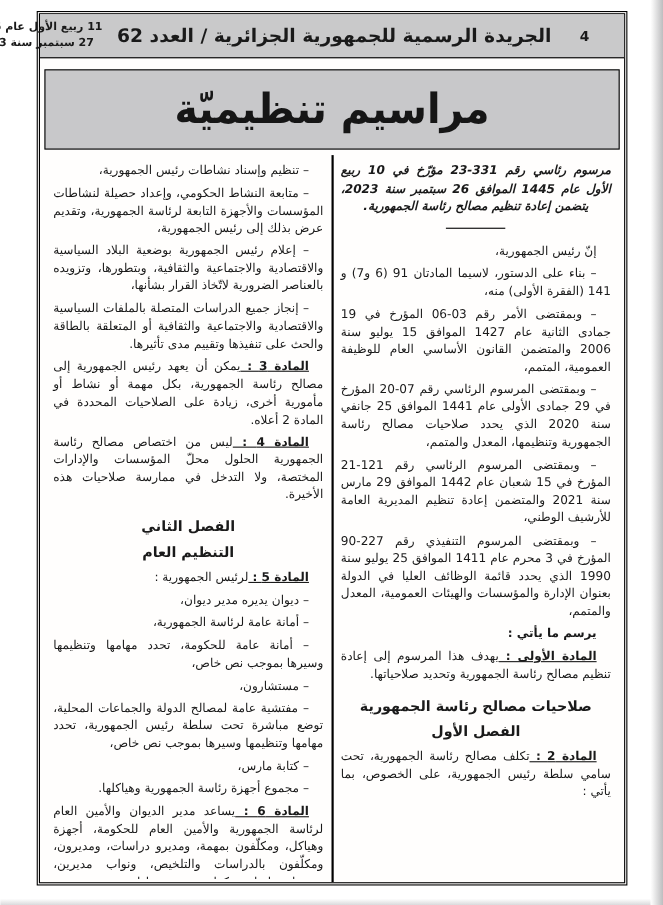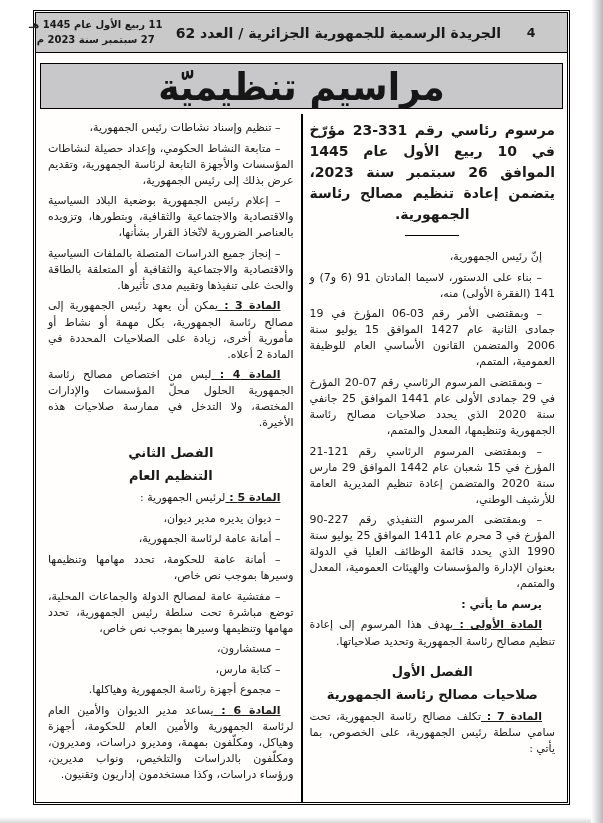--- a/index.html
+++ b/index.html
@@ -38,30 +38,30 @@
     display:grid;
     grid-template-columns:60px 1fr 160px;
     align-items:center;
     direction:rtl;
     padding:0 6px;
   }
   .page-number {
     font-weight:bold; font-size:12.5px; text-align:center;
   }
   .journal-title {
-    font-weight:bold; font-size:14px; text-align:right;
+    font-weight:bold; font-size:17px; text-align:right;
     white-space:nowrap;
   }
   .pub-dates {
     text-align:center; font-weight:bold; font-size:10px; line-height:1.45;
   }
   
   .banner-wrap { padding:10px 4px 5px; }
   .banner {
-    height:46px;
+    height:73px;
     background:#c8c8ca;
     border:1.5px solid #000;
     display:flex; align-items:center; justify-content:center;
   }
   .banner-title {
     font-weight:bold;
     font-size:36px;
     letter-spacing:1px;
     color:#161616;
     transform:scaleY(1.05);
@@ -82,24 +82,25 @@
   .col {
     width:50%;
     padding:0 8px;
     font-size:11px;
     line-height:1.46;
     overflow:hidden;
   }
   
   .blk { margin:0 0 4.5px; text-align:justify; text-indent:13px; }
   .blk.title {
-    font-weight:bold; font-size:14px; line-height:1.5;
+    font-weight:bold; font-size:11px; line-height:1.5;
     text-indent:0;
     text-align:justify; text-align-last:center;
     margin-bottom:4px;
+    font-style:italic;
   }
   .blk.sep {
     width:54px; height:0;
     border-top:1.5px solid #000;
     margin:10px auto 13px;
   }
   .blk.bold { font-weight:bold; }
   .blk.ch {
     text-align:center; text-align-last:center;
     font-weight:bold; font-size:13px;
@@ -132,43 +133,43 @@
   </div>
 
   <div class="cols">
     <div class="col col-right">
         <p class="blk title">مرسوم رئاسي رقم 331-23 مؤرّخ في 10 ربيع الأول عام 1445 الموافق 26 سبتمبر سنة 2023، يتضمن إعادة تنظيم مصالح رئاسة الجمهورية.</p>
         <p class="blk sep"></p>
         <p class="blk p">إنّ رئيس الجمهورية،</p>
         <p class="blk dash">– بناء على الدستور، لاسيما المادتان 91 (6 و7) و 141 (الفقرة الأولى) منه،</p>
         <p class="blk dash">– وبمقتضى الأمر رقم 03-06 المؤرخ في 19 جمادى الثانية عام 1427 الموافق 15 يوليو سنة 2006 والمتضمن القانون الأساسي العام للوظيفة العمومية، المتمم،</p>
         <p class="blk dash">– وبمقتضى المرسوم الرئاسي رقم 07-20 المؤرخ في 29 جمادى الأولى عام 1441 الموافق 25 جانفي سنة 2020 الذي يحدد صلاحيات مصالح رئاسة الجمهورية وتنظيمها، المعدل والمتمم،</p>
-        <p class="blk dash">– وبمقتضى المرسوم الرئاسي رقم 121-21 المؤرخ في 15 شعبان عام 1442 الموافق 29 مارس سنة 2020 والمتضمن إعادة تنظيم المديرية العامة للأرشيف الوطني،</p>
+        <p class="blk dash">– وبمقتضى المرسوم الرئاسي رقم 121-21 المؤرخ في 15 شعبان عام 1442 الموافق 29 مارس سنة 2021 والمتضمن إعادة تنظيم المديرية العامة للأرشيف الوطني،</p>
         <p class="blk dash">– وبمقتضى المرسوم التنفيذي رقم 227-90 المؤرخ في 3 محرم عام 1411 الموافق 25 يوليو سنة 1990 الذي يحدد قائمة الوظائف العليا في الدولة بعنوان الإدارة والمؤسسات والهيئات العمومية، المعدل والمتمم،</p>
         <p class="blk bold">يرسم ما يأتي :</p>
         <p class="blk art"><b class="art-label">المادة الأولى : </b>يهدف هذا المرسوم إلى إعادة تنظيم مصالح رئاسة الجمهورية وتحديد صلاحياتها.</p>
+        <p class="blk ch">صلاحيات مصالح رئاسة الجمهورية</p>
         <p class="blk ch">الفصل الأول</p>
-        <p class="blk ch">صلاحيات مصالح رئاسة الجمهورية</p>
-        <p class="blk art"><b class="art-label">المادة 7 : </b>تكلف مصالح رئاسة الجمهورية، تحت سامي سلطة رئيس الجمهورية، على الخصوص، بما يأتي :</p>
+        <p class="blk art"><b class="art-label">المادة 2 : </b>تكلف مصالح رئاسة الجمهورية، تحت سامي سلطة رئيس الجمهورية، على الخصوص، بما يأتي :</p>
       </div>
     <div class="col col-left">
         <p class="blk dash">– تنظيم وإسناد نشاطات رئيس الجمهورية،</p>
         <p class="blk dash">– متابعة النشاط الحكومي، وإعداد حصيلة لنشاطات المؤسسات والأجهزة التابعة لرئاسة الجمهورية، وتقديم عرض بذلك إلى رئيس الجمهورية،</p>
         <p class="blk dash">– إعلام رئيس الجمهورية بوضعية البلاد السياسية والاقتصادية والاجتماعية والثقافية، وبتطورها، وتزويده بالعناصر الضرورية لاتّخاذ القرار بشأنها،</p>
         <p class="blk dash">– إنجاز جميع الدراسات المتصلة بالملفات السياسية والاقتصادية والاجتماعية والثقافية أو المتعلقة بالطاقة والحث على تنفيذها وتقييم مدى تأثيرها.</p>
         <p class="blk art"><b class="art-label">المادة 3 : </b>يمكن أن يعهد رئيس الجمهورية إلى مصالح رئاسة الجمهورية، بكل مهمة أو نشاط أو مأمورية أخرى، زيادة على الصلاحيات المحددة في المادة 2 أعلاه.</p>
         <p class="blk art"><b class="art-label">المادة 4 : </b>ليس من اختصاص مصالح رئاسة الجمهورية الحلول محلّ المؤسسات والإدارات المختصة، ولا التدخل في ممارسة صلاحيات هذه الأخيرة.</p>
         <p class="blk ch">الفصل الثاني</p>
         <p class="blk ch">التنظيم العام</p>
         <p class="blk art"><b class="art-label">المادة 5 : </b>لرئيس الجمهورية :</p>
         <p class="blk dash">– ديوان يديره مدير ديوان،</p>
         <p class="blk dash">– أمانة عامة لرئاسة الجمهورية،</p>
         <p class="blk dash">– أمانة عامة للحكومة، تحدد مهامها وتنظيمها وسيرها بموجب نص خاص،</p>
+        <p class="blk dash">– مستشارون،</p>
         <p class="blk dash">– مفتشية عامة لمصالح الدولة والجماعات المحلية، توضع مباشرة تحت سلطة رئيس الجمهورية، تحدد مهامها وتنظيمها وسيرها بموجب نص خاص،</p>
-        <p class="blk dash">– مستشارون،</p>
         <p class="blk dash">– كتابة مارس،</p>
         <p class="blk dash">– مجموع أجهزة رئاسة الجمهورية وهياكلها.</p>
         <p class="blk art"><b class="art-label">المادة 6 : </b>يساعد مدير الديوان والأمين العام لرئاسة الجمهورية والأمين العام للحكومة، أجهزة وهياكل، ومكلّفون بمهمة، ومديرو دراسات، ومديرون، ومكلّفون بالدراسات والتلخيص، ونواب مديرين، ورؤساء دراسات، وكذا مستخدمون إداريون وتقنيون.</p>
       </div>
     <div class="divider"></div>
   </div>
 
 </div>
 
 </body></html>

